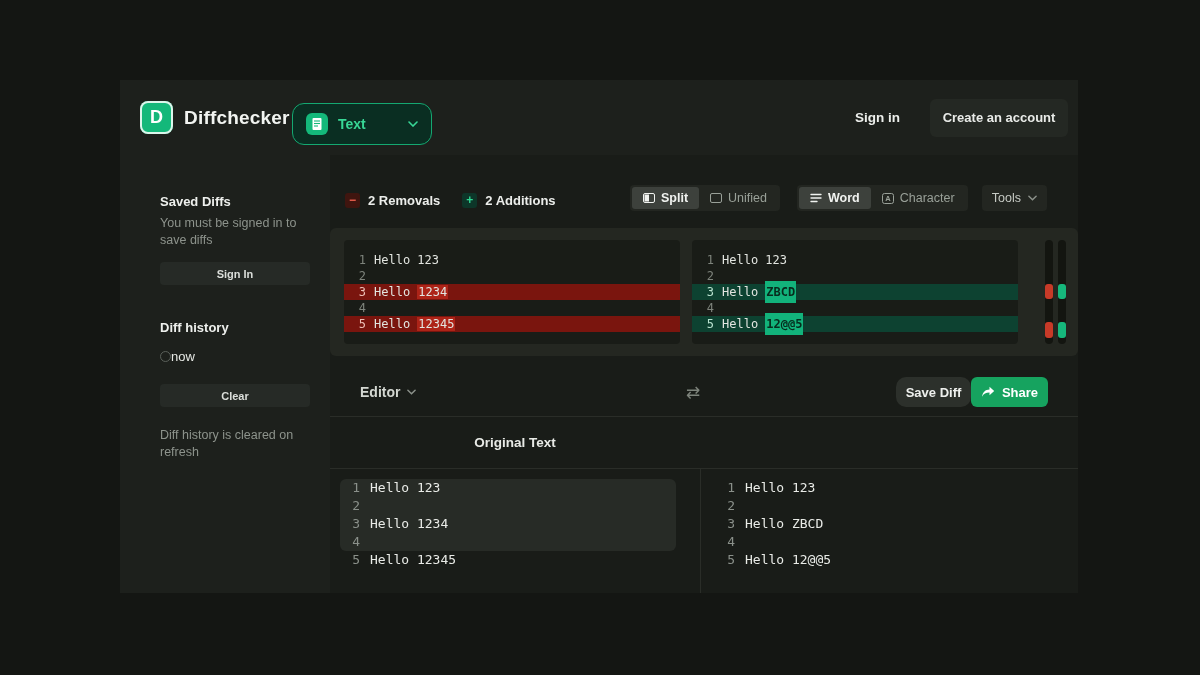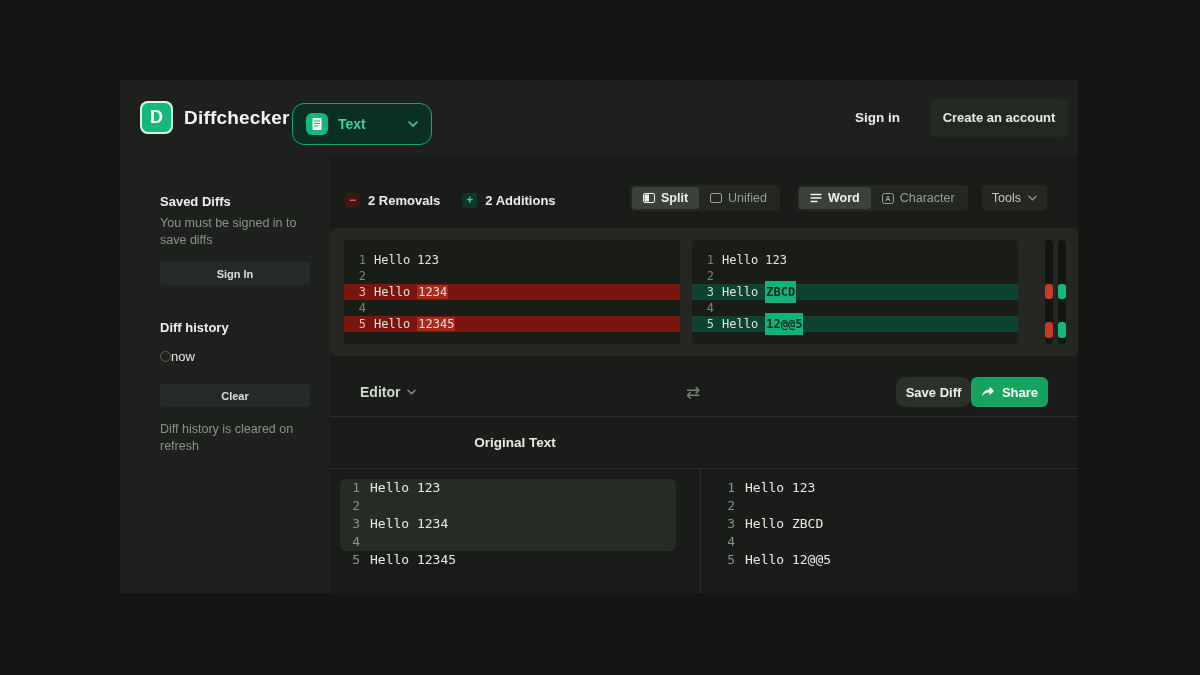--- a/index.html
+++ b/index.html
@@ -17,21 +17,21 @@
   .mode-btn .chev{margin-left:auto;color:#38d796}
   .header-right{position:absolute;right:10px;top:0;height:75px;display:flex;align-items:center;gap:30px}
   .signin{color:#eceeeb;font-size:13.5px;font-weight:600;cursor:pointer}
   .create-btn{width:138px;height:38px;background:#242823;border:none;border-radius:6px;color:#e9ebe8;font-size:13px;font-weight:600;font-family:inherit;cursor:pointer}
 
   
   .sidebar{position:absolute;left:0;top:75px;width:210px;height:438px}
   .sb-title{position:absolute;left:40px;color:#eef0ed;font-size:13px;font-weight:700}
   .t1{top:39px}.t2{top:165px}
   .sb-note{position:absolute;left:40px;width:140px;color:#8d938c;font-size:12.5px;line-height:17px}
-  .n1{top:60px}.n2{top:266px}
+  .n1{top:60px}.n2{top:272px}
   .sb-btn{position:absolute;left:40px;width:150px;height:23px;background:#262a26;border:none;border-radius:4px;color:#dcdfdb;font-size:11px;font-weight:700;font-family:inherit;cursor:pointer}
   .b1{top:107px}.b2{top:229px}
   .hist-row{position:absolute;left:40px;top:194px;display:flex;align-items:center;gap:0;cursor:pointer}
   .radio{width:11px;height:11px;border-radius:50%;border:1.5px solid #5a605a}
   .hist-label{color:#e6e8e4;font-size:13px}
 
   
   .main{position:absolute;left:210px;top:75px;width:748px;height:438px;background:#191c18}
 
   .stats{position:absolute;left:15px;top:33px;height:24px;display:flex;align-items:center;gap:8px}

